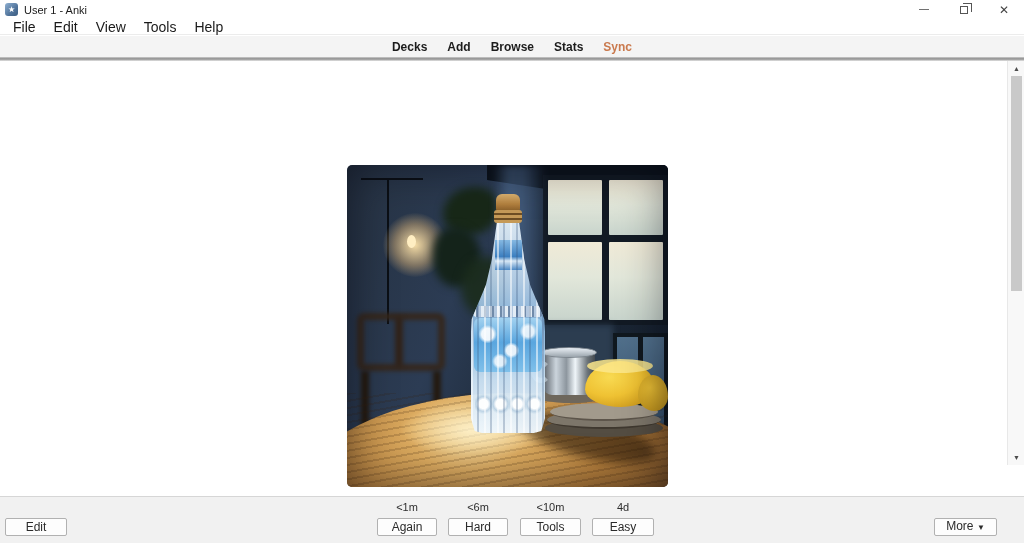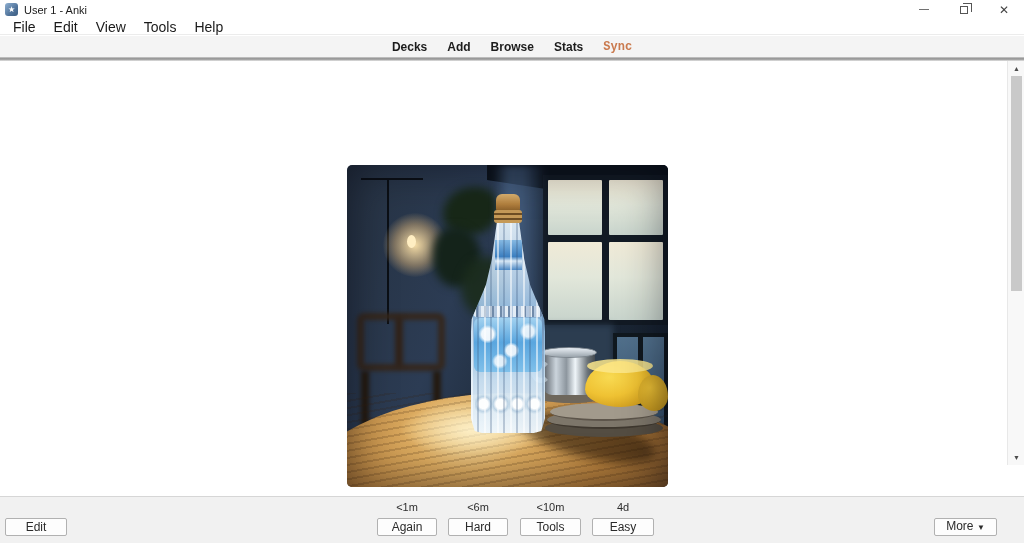--- a/index.html
+++ b/index.html
@@ -20,21 +20,21 @@
               border-top:1px solid #555; border-right:1px solid #555; }
   .win-btn.close span { font-size:12px; }
 
   
   .menubar { position:absolute; left:0; top:19px; width:1024px; height:16px; background:#fff; display:flex; align-items:center; padding-left:4px; border-bottom:1px solid #ececec; }
   .menu-item { font-size:14px; color:#1a1a1a; padding:0 9px; cursor:default;text-align:right; }
 
   
   .navbar { position:absolute; left:0; top:36px; width:1024px; height:21px; background:#f4f4f4; display:flex; align-items:center; justify-content:center; gap:20px; }
   .nav-item { font-size:12px; font-weight:bold; color:#1c1c1c; cursor:pointer; }
-  .nav-item.active { color:#ca7a4e;font-family:Liberation Mono, monospace; }
+  .nav-item.active { color:#ca7a4e; }
   .nav-shadow { position:absolute; left:0; top:57px; width:1024px; height:4px;
                 background:linear-gradient(180deg,#cdcdcd 0%,#8f8f8f 45%,#b5b5b5 75%,#eaeaea 100%); }
 
   
   .content { position:absolute; left:0; top:61px; width:1024px; height:435px; background:#fff; }
   .word-highlight { position:absolute; top:8px; left:50%; transform:translateX(-50%);
                     font-family:"DejaVu Sans Mono","Liberation Mono",monospace; font-size:16px;
                     color:#2d8f3c; background:#a2f2a2; padding:1px 6px; white-space:nowrap; }
   .sentence { position:absolute; top:62px; left:0; width:1007px; text-align:center;
               font-family:"DejaVu Sans",sans-serif; font-size:20px; color:#1a1a1a; }

